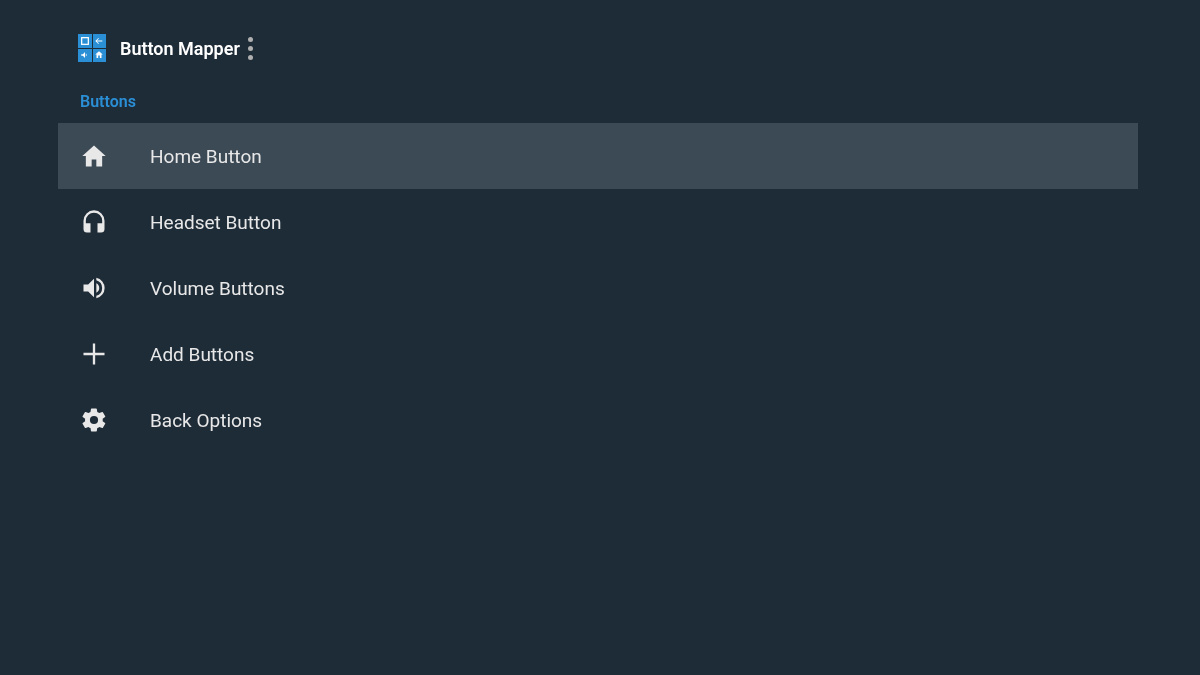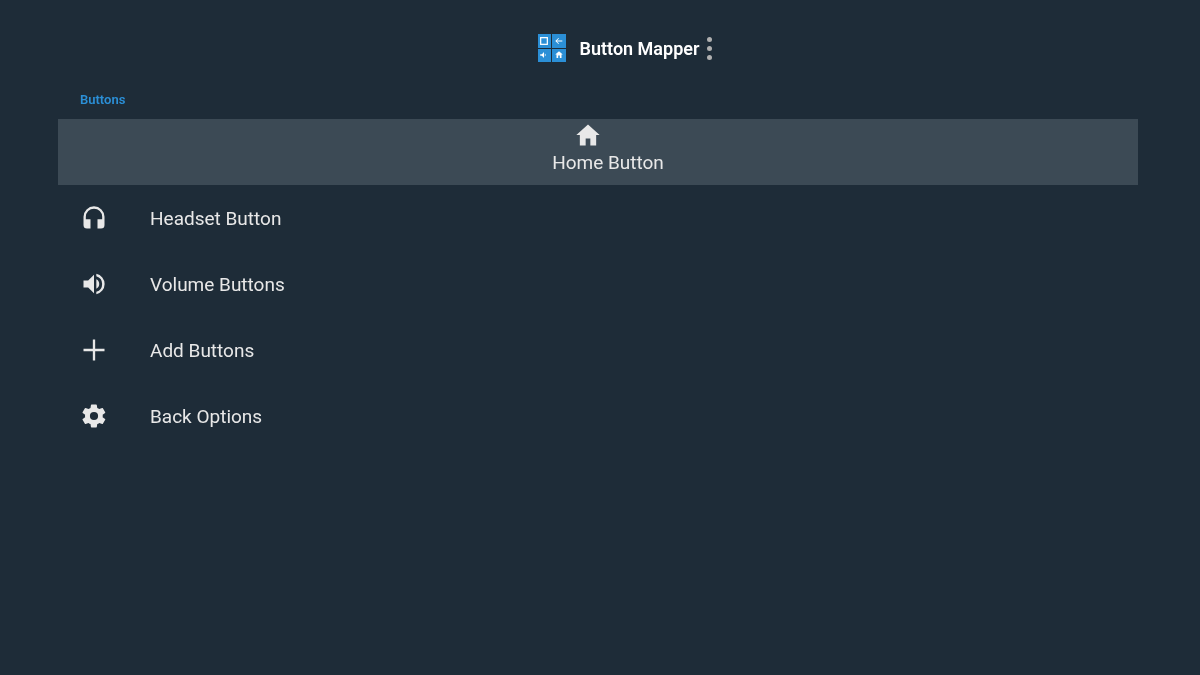--- a/index.html
+++ b/index.html
@@ -7,21 +7,21 @@
       width: 1200px;
       height: 675px;
       background: #1e2c38;
       font-family: -apple-system, BlinkMacSystemFont, "Segoe UI", Roboto, sans-serif;
       color: #e8e8e8;
       overflow: hidden;
     }
     .header {
       display: flex;
       align-items: center;
-      justify-content: center;
+      justify-content: flex-start;
       padding: 14px 20px 10px 78px;
       height: 92px;
     }
     .header-left {
       display: flex;
       align-items: center;
       gap: 14px;
     }
     .app-icon {
       width: 28px;
@@ -54,37 +54,36 @@
       width: 5px;
       height: 5px;
       background: #b0b0b0;
       border-radius: 50%;
     }
     .content {
       padding: 0 0 0 0;
     }
     .section-header {
       color: #2b8fd6;
-      font-size: 13px;
+      font-size: 16px;
       font-weight: 600;
       padding: 0 0 12px 80px;
     }
     .list-item {
       display: flex;
       align-items: center;
       height: 66px;
       padding-left: 78px;
       cursor: pointer;
       margin-right: 62px;
       margin-left: 58px;
       padding-left: 20px;
     }
     .list-item.selected {
       background: #3c4a55;
-      flex-direction: column;
     }
     .list-item-icon {
       width: 32px;
       height: 32px;
       display: flex;
       align-items: center;
       justify-content: center;
       flex-shrink: 0;
       margin-right: 40px;
     }

